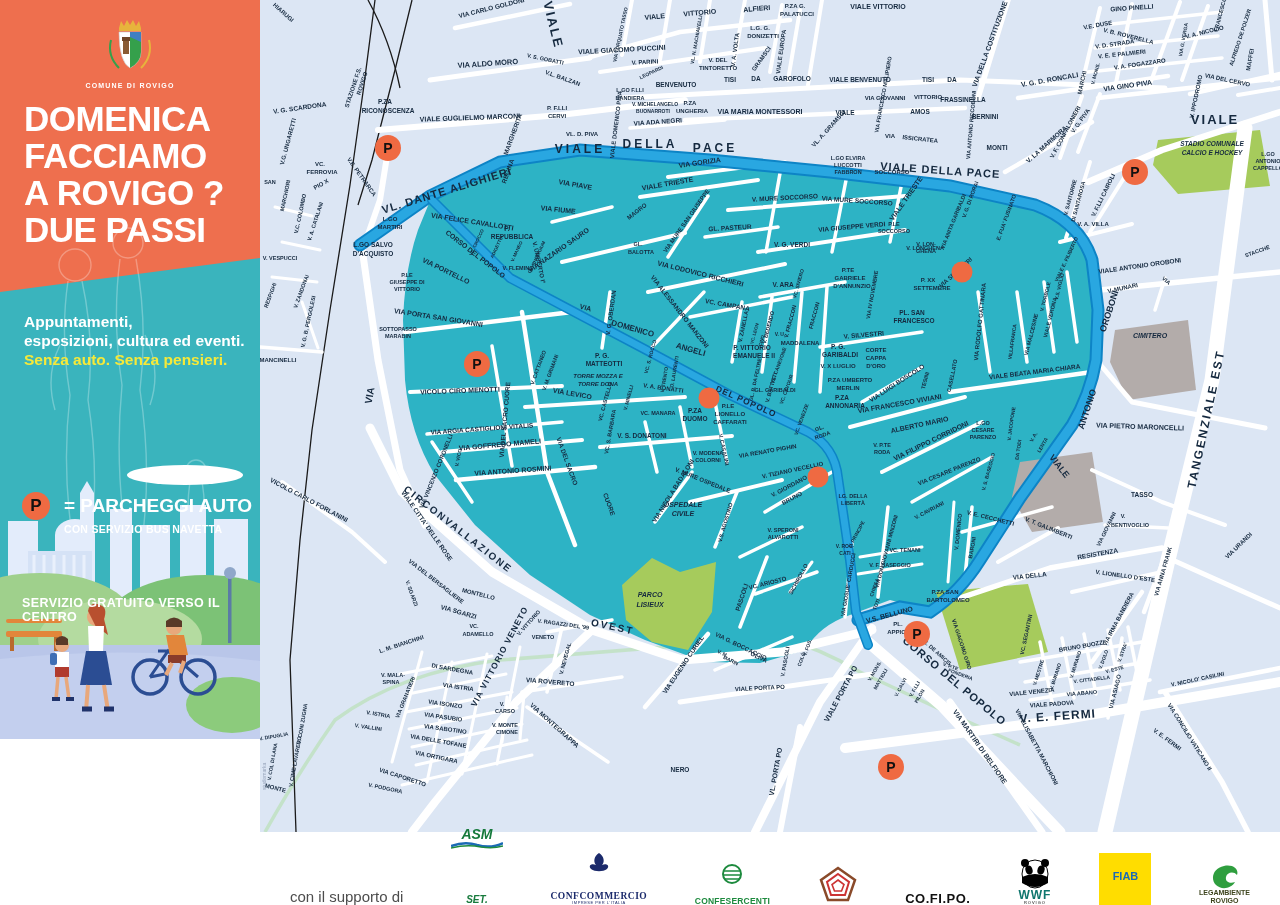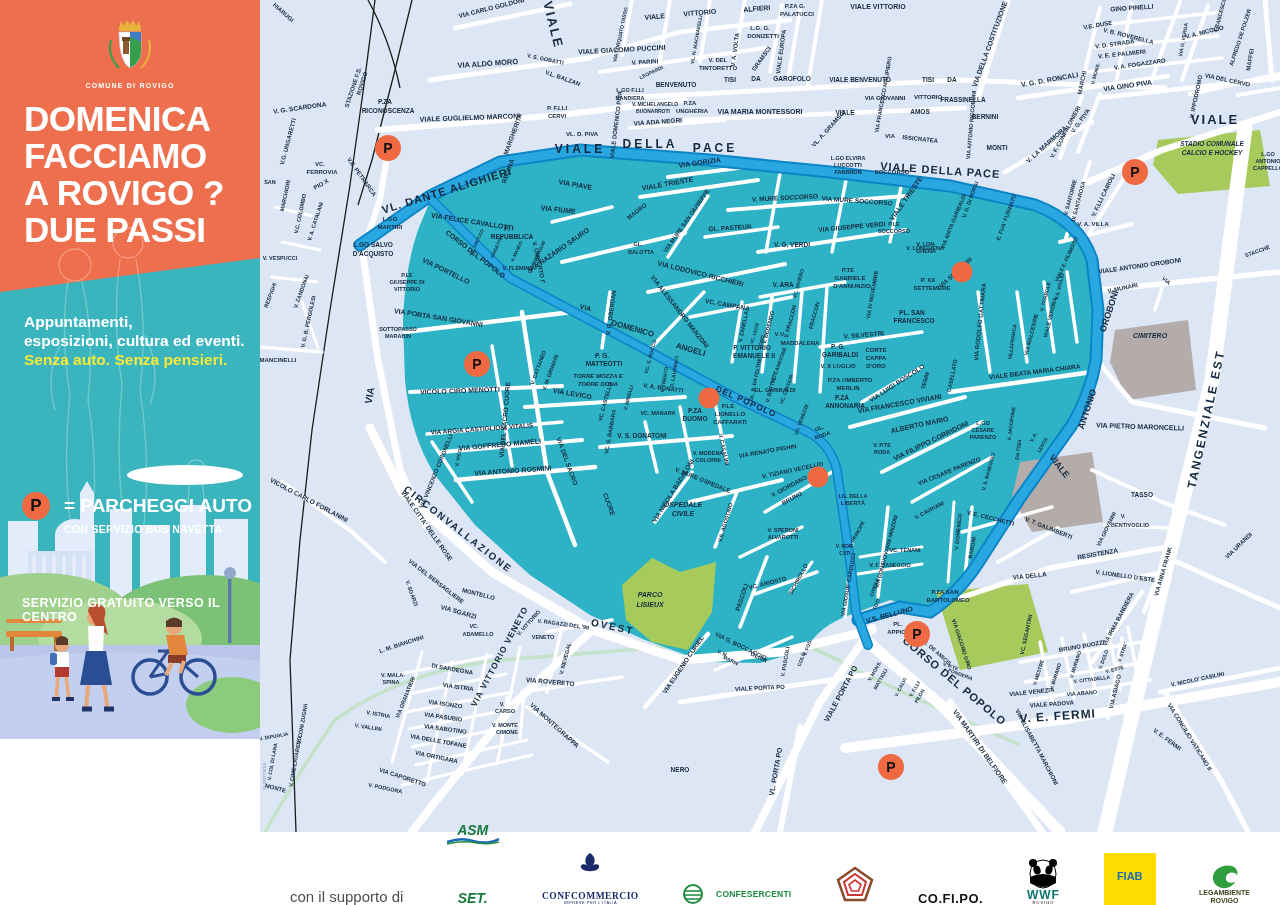--- a/index.html
+++ b/index.html
@@ -764,32 +764,32 @@
 
   <div class="footer">
     <div class="supporto">con il supporto di</div>
 
     <div class="logo">
       <span class="asm-txt">ASM</span>
       <svg width="52" height="8" viewBox="0 0 52 8">
         <path d="M0,5 Q14,0 26,4 Q40,8 52,2" stroke="#1b6ab5" stroke-width="2.5" fill="none"></path>
         <path d="M0,7 Q16,3 30,6 Q42,8 52,5" stroke="#1d8a3e" stroke-width="1.6" fill="none"></path>
       </svg>
-      <span class="asm-txt" style="font-size:14px">SET.</span>
+      <span class="asm-txt" style="font-size:10px">SET.</span>
     </div>
 
     <div class="logo">
       <svg width="26" height="24" viewBox="0 0 26 24">
         <path d="M13,1 C8,4 7,10 10,13 C5,11 2,14 5,17 C9,20 17,20 21,17 C24,14 21,11 16,13 C19,10 18,4 13,1 Z" fill="#1b2a6b"></path>
       </svg>
       <span class="conf-name">CONFCOMMERCIO</span>
       <span class="conf-tag">IMPRESE PER L'ITALIA</span>
     </div>
 
-    <div class="logo" style="flex-direction:row;gap:12px;">
+    <div class="logo" style="flex-direction:column;gap:12px;">
       <svg width="22" height="22" viewBox="0 0 22 22">
         <circle cx="11" cy="11" r="9" fill="none" stroke="#1d8a3e" stroke-width="2"></circle>
         <path d="M2,8 H20 M2,12 H20 M3,16 H19" stroke="#1d8a3e" stroke-width="1.6"></path>
       </svg>
       <span class="confes-name">CONFESERCENTI</span>
     </div>
 
     <div class="logo">
       <svg width="40" height="40" viewBox="0 0 40 40">
         <polygon points="20,3 37,15 30,35 10,35 3,15" fill="none" stroke="#8a4a2a" stroke-width="2.5"></polygon>

